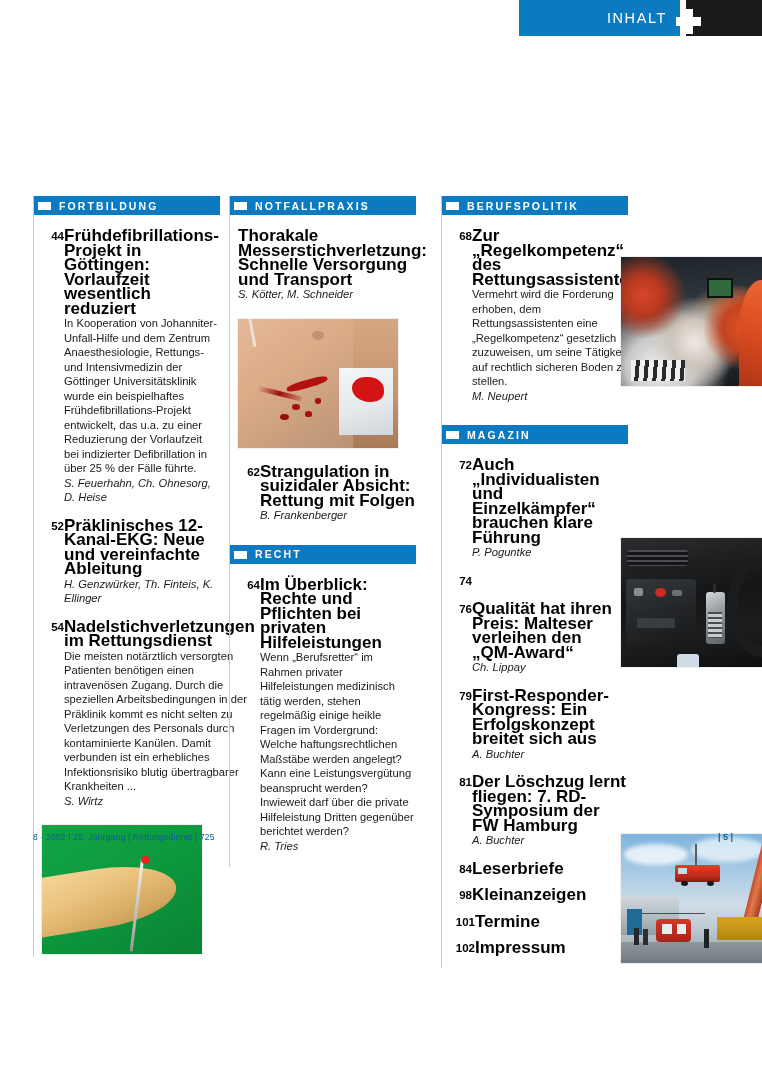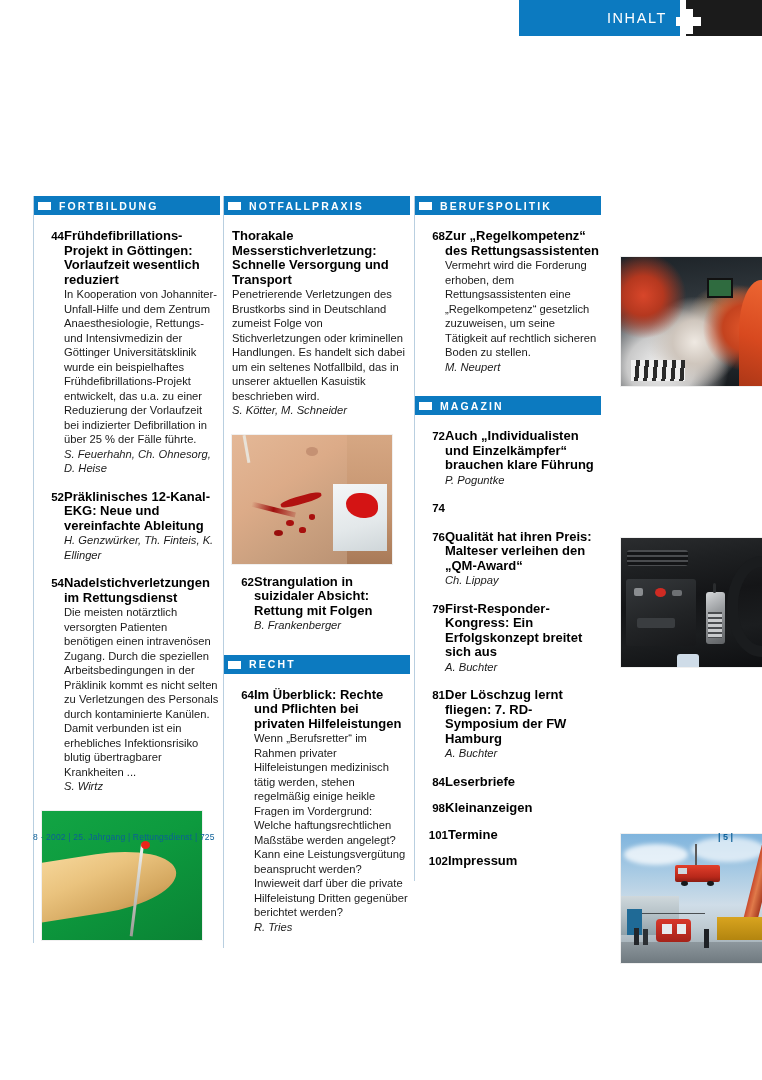--- a/index.html
+++ b/index.html
@@ -37,22 +37,22 @@
 
   
   .cols { position: absolute; top: 196px; left: 33px; width: 700px; }
   .col {
     position: absolute; top: 0;
     width: 186px;
     border-left: 1px solid #b9cfe0;
     padding-left: 8px;
   }
   .col.c1 { left: 0px; }
-  .col.c2 { left: 190px; }
-  .col.c3 { left: 381px; }
+  .col.c2 { left: 196px; }
+  .col.c3 { left: 408px; }
   .col.c4 { left: 588px; width: 145px; border-left: none; padding-left: 0; }
 
   
   .sec-bar {
     position: relative;
     background: #0c7ac0;
     height: 19px;
     margin-left: -8px;
     width: 186px;
     display: flex; align-items: center;
@@ -71,21 +71,21 @@
   
   .entry { display: flex; margin-bottom: 14px; }
   .entry .num {
     flex: 0 0 22px;
     font-size: 11.5px; font-weight: 700; color: #000000;
     line-height: 14.5px; text-align: right;
   }
   .entry .num.wide { flex: 0 0 25px; }
   .entry .body { flex: 1 1 auto; }
   .e-title {
-    font-size: 13px; font-weight: 700; color: #000000;
+    font-size: 17px; font-weight: 700; color: #000000;
     line-height: 14.5px;
     margin-bottom: 0px;
   }
   .e-desc {
     font-size: 11.2px; font-weight: 400; color: #1a1a1a;
     line-height: 14.5px;
   }
   .e-auth {
     font-size: 11.2px; font-style: italic; color: #1a1a1a;
     line-height: 14.5px;
@@ -346,21 +346,20 @@
     <div class="col c2">
 
       <div class="sec-bar">
         <div class="marker"></div>
         <div class="sec-label">NOTFALLPRAXIS</div>
       </div>
 
       <div class="entry">
         <div class="body">
           <div class="e-title">Thorakale Messerstichverletzung: Schnelle Versorgung und Transport</div>
-          <div class="e-desc">Penetrierende Verletzungen des Brustkorbs sind in Deutschland zumeist Folge von Stichverletzungen oder kriminellen Handlungen. Es handelt sich dabei um ein seltenes Notfallbild, das in unserer aktuellen Kasuistik beschrieben wird.</div>
           <div class="e-auth">S. Kötter, M. Schneider</div>
         </div>
       </div>
 
       <div class="fig">
         <div class="fig-box">
           <div class="ph-wound">
             <div class="leg"></div>
             <div class="wire"></div>
             <div class="nav"></div>
@@ -369,21 +368,21 @@
             <div class="cut"></div>
             <div class="trail"></div>
             <div class="d1"></div>
               <div class="d2"></div>
               <div class="d3"></div>
               <div class="d4"></div>
           </div>
         </div>
       </div>
 
-      <div class="entry" style="margin-top:8px">
+      <div class="entry" style="margin-top:14px">
         <div class="num">62</div>
         <div class="body">
           <div class="e-title">Strangulation in suizidaler Absicht: Rettung mit Folgen</div>
           <div class="e-auth">B. Frankenberger</div>
         </div>
       </div>
 
       <div class="sec-bar" style="margin-top:22px">
         <div class="marker"></div>
         <div class="sec-label">RECHT</div>

